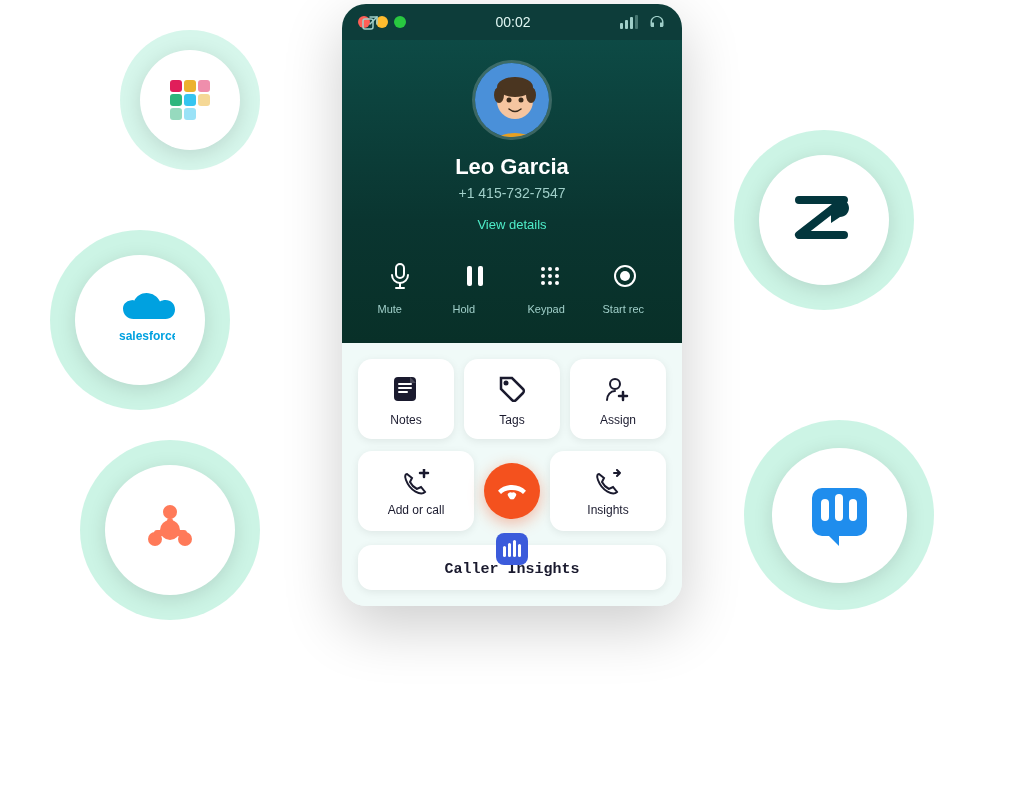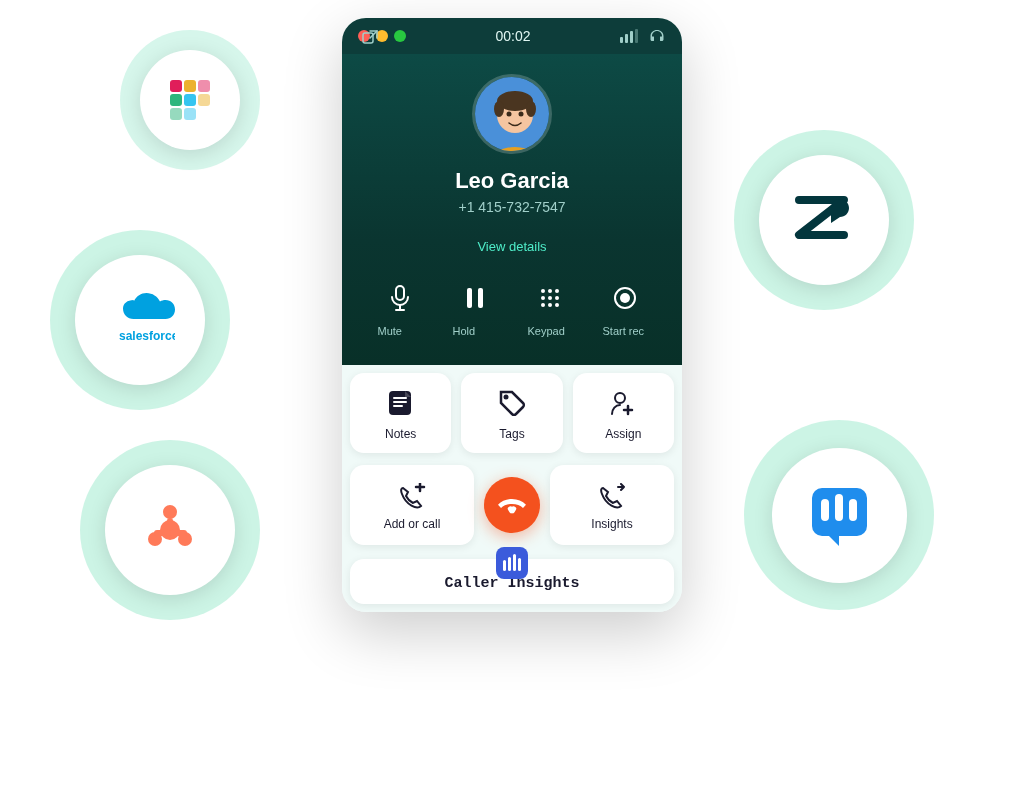--- a/index.html
+++ b/index.html
@@ -135,21 +135,21 @@
       border-radius: 50%;
       display: flex;
       align-items: center;
       justify-content: center;
       box-shadow: 0 4px 20px rgba(0,0,0,0.12);
     }
 
     
     .phone-app {
       position: absolute;
-      top: 18px;
+      top: 4px;
       left: 50%;
       transform: translateX(-50%);
       width: 340px;
       background: #f0faf8;
       border-radius: 24px;
       overflow: hidden;
       box-shadow: 0 20px 60px rgba(0,0,0,0.2);
       z-index: 10;
     }
 
@@ -205,21 +205,21 @@
     
     .caller-name {
       color: #ffffff;
       font-size: 22px;
       font-weight: 700;
       margin-bottom: 5px;
     }
     .caller-phone {
       color: #a0cfc9;
       font-size: 14px;
-      margin-bottom: 24px;
+      margin-bottom: 16px;
     }
     .view-details {
       color: #4eecc8;
       font-size: 13px;
       cursor: pointer;
       text-align: center;
     }
 
     
     .call-controls {
@@ -244,21 +244,21 @@
       color: #ffffff;
     }
     .ctrl-label {
       color: #a0cfc9;
       font-size: 11px;
     }
 
     
     .bottom-panel {
       background: #f0faf8;
-      padding: 8px;
+      padding: 16px;
       border-radius: 19px;
     }
 
     
     .action-row {
       display: flex;
       gap: 10px;
       margin-bottom: 12px;
     }
     .action-btn {

